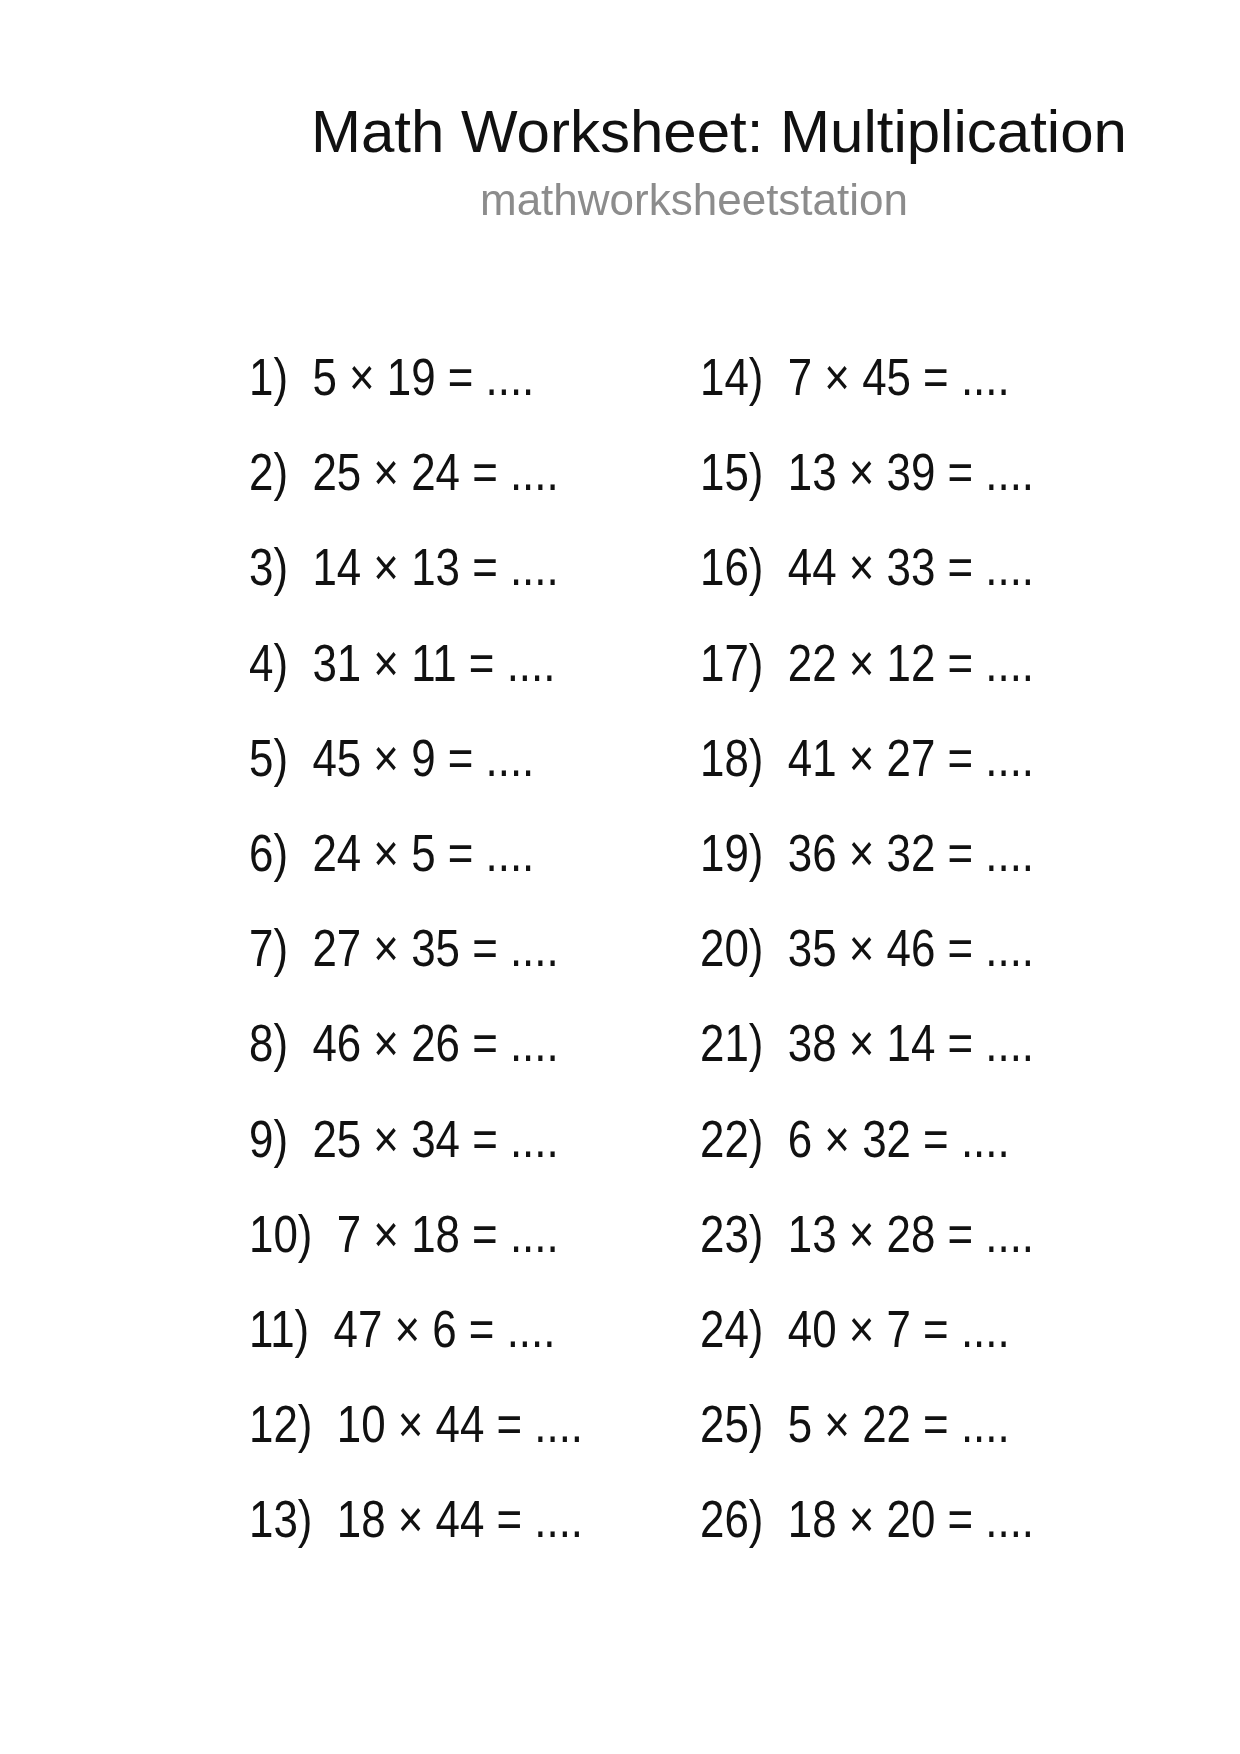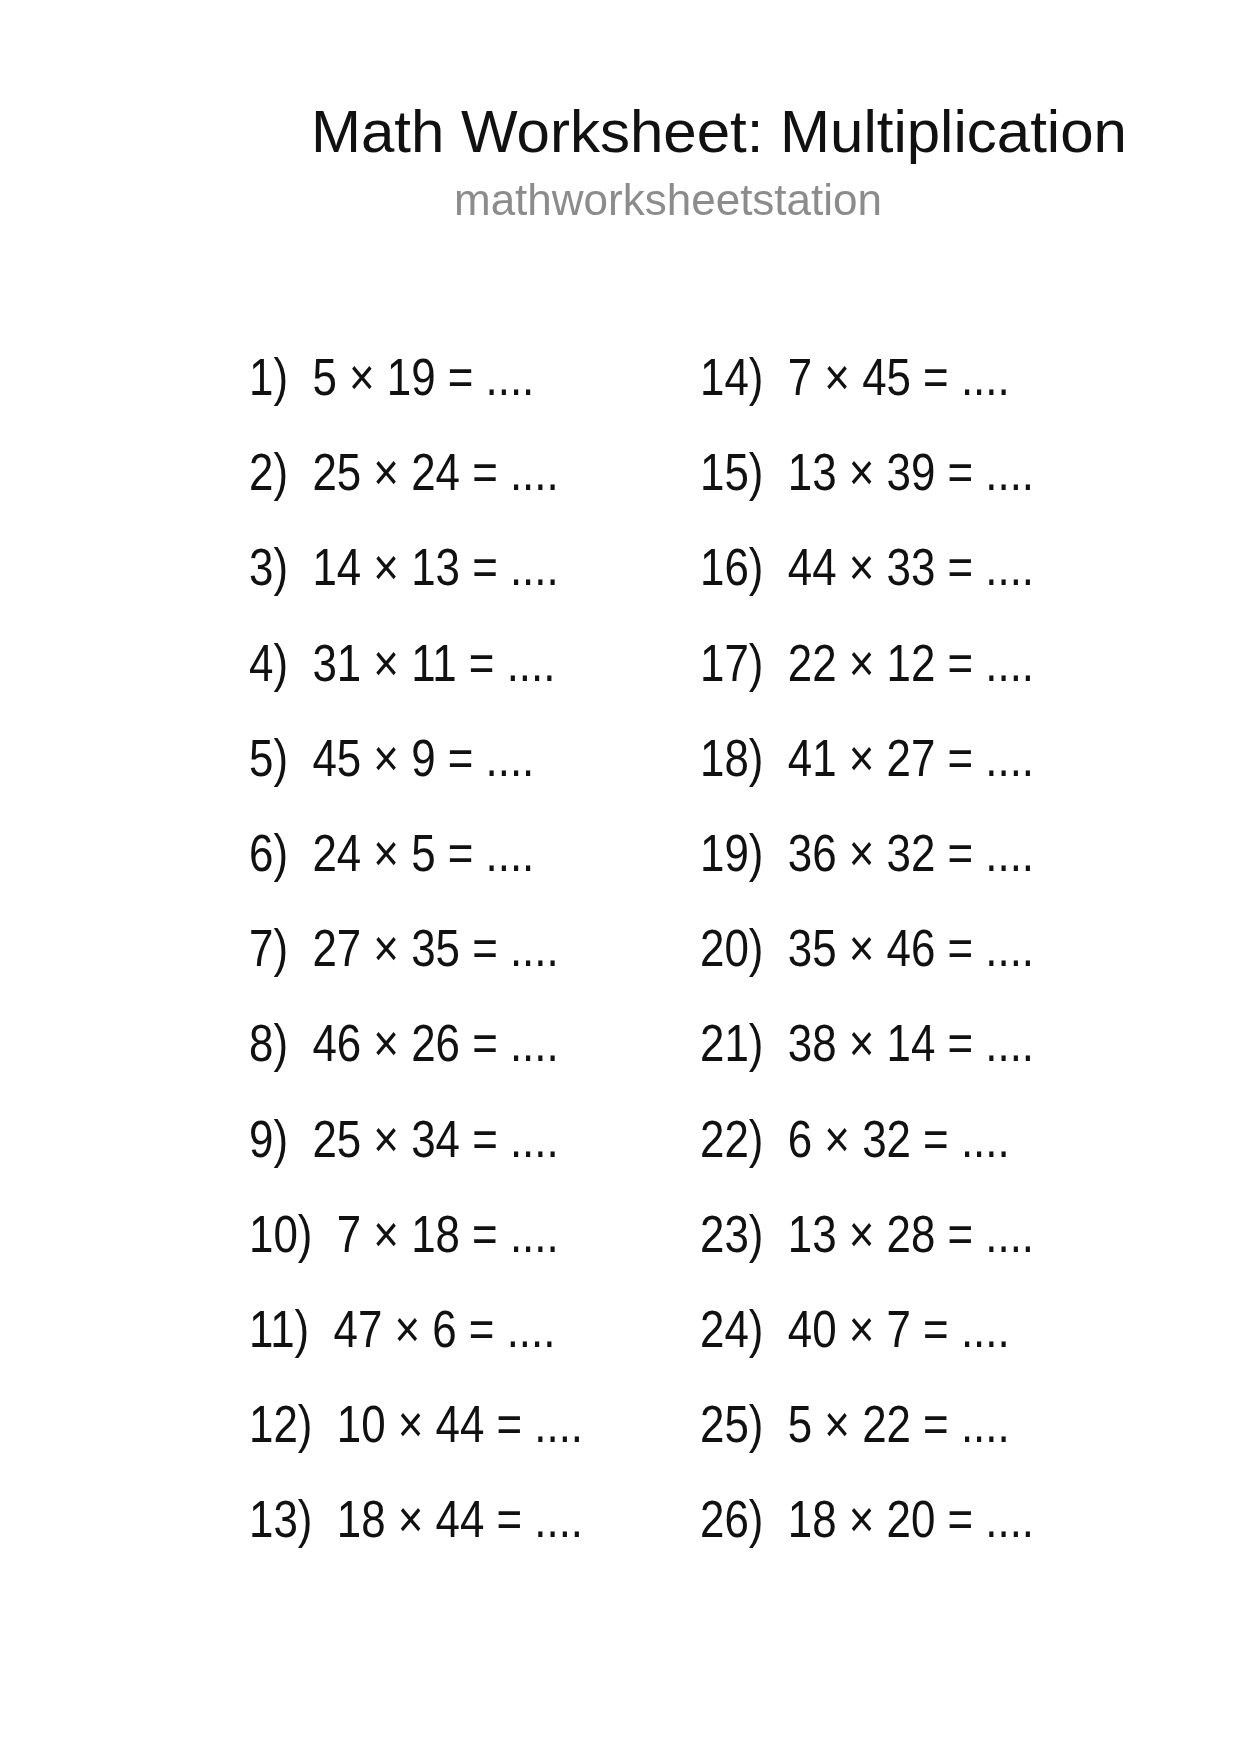--- a/index.html
+++ b/index.html
@@ -23,21 +23,21 @@
     margin: 0;
     font-size: 60px;
     font-weight: 400;
     line-height: 1;
     letter-spacing: 0;
     color: #111111;
     white-space: nowrap;
   }
   .subtitle {
     position: absolute;
-    left: 454px;
+    left: 480px;
     top: 178px;
     font-size: 44px;
     font-weight: 400;
     line-height: 1;
     color: #8c8c8c;
     white-space: nowrap;
   }
   .col {
     position: absolute;
     top: 330px;

